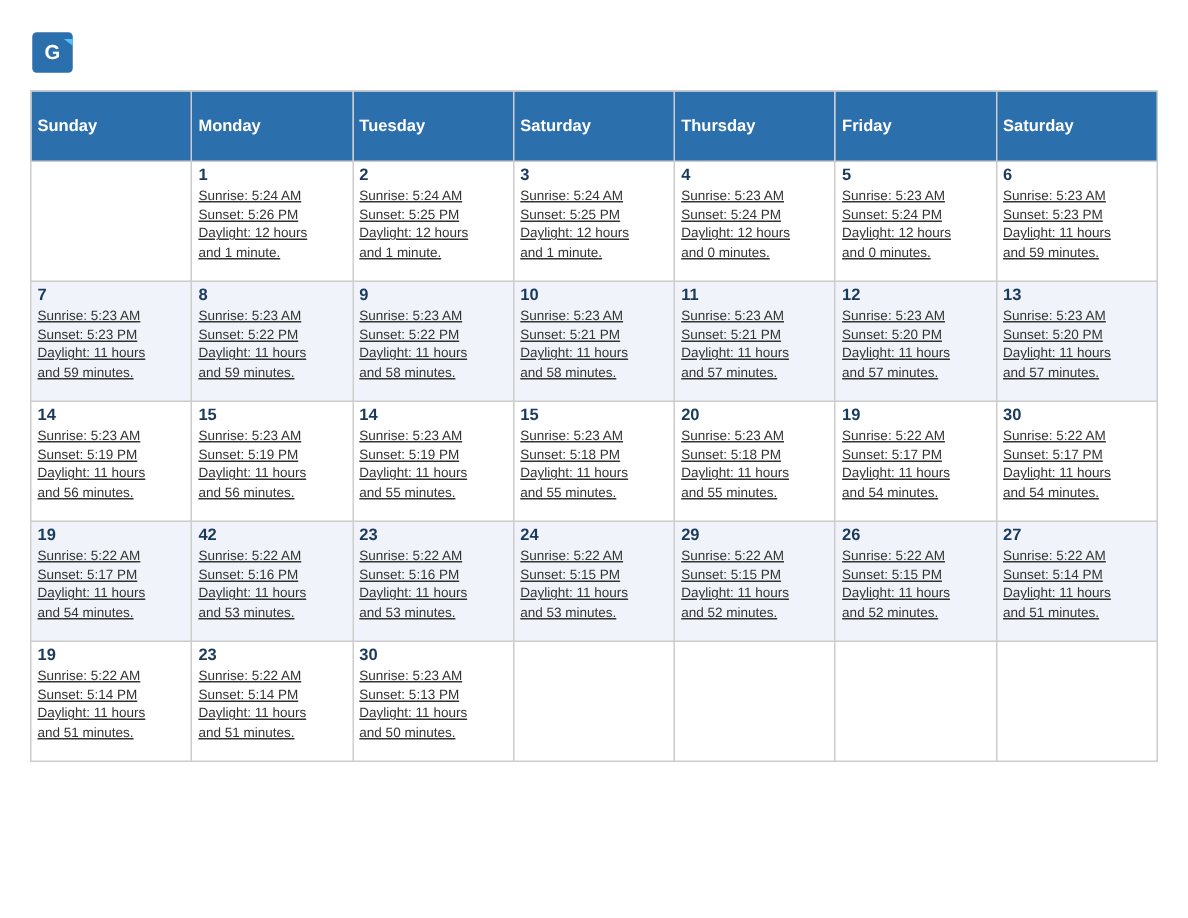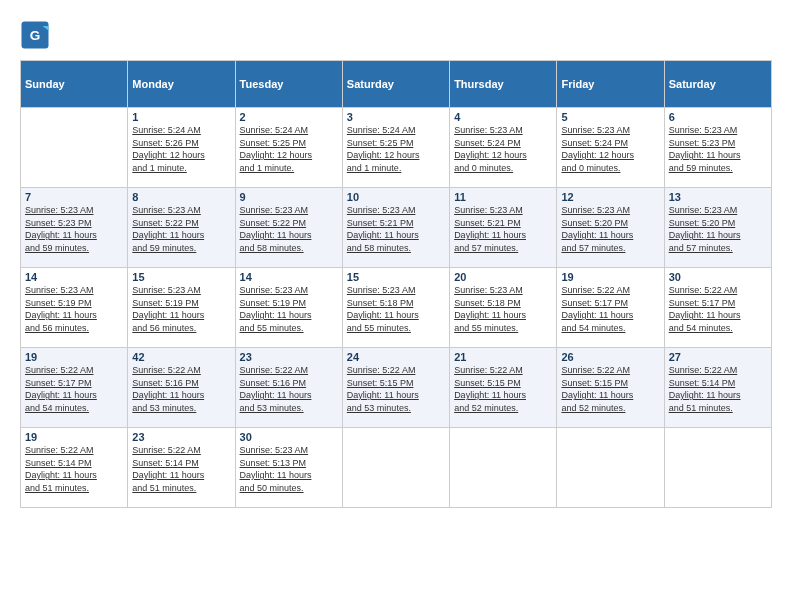--- a/index.html
+++ b/index.html
@@ -297,21 +297,21 @@
 and 53 minutes.</div>
           </td>
           <td>
             <span class="day-num">24</span>
             <div class="day-info" style="white-space: pre-line;">Sunrise: 5:22 AM
 Sunset: 5:15 PM
 Daylight: 11 hours
 and 53 minutes.</div>
           </td>
           <td>
-            <span class="day-num">21</span>
+            <span class="day-num">29</span>
             <div class="day-info" style="white-space: pre-line;">Sunrise: 5:22 AM
 Sunset: 5:15 PM
 Daylight: 11 hours
 and 52 minutes.</div>
           </td>
           <td>
             <span class="day-num">26</span>
             <div class="day-info" style="white-space: pre-line;">Sunrise: 5:22 AM
 Sunset: 5:15 PM
 Daylight: 11 hours

